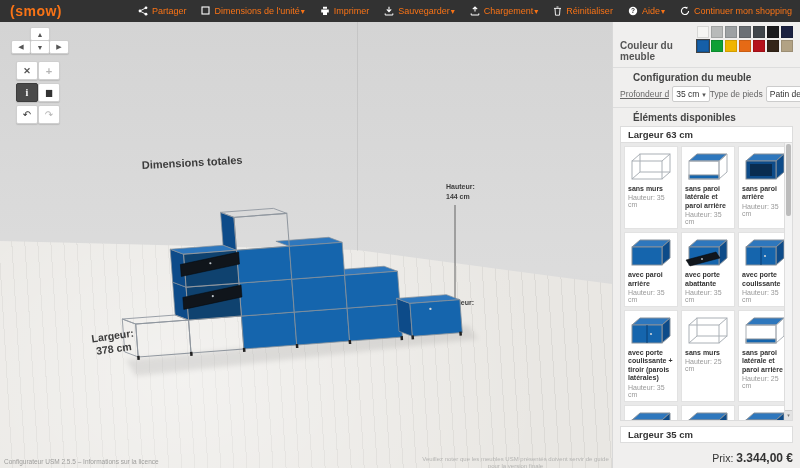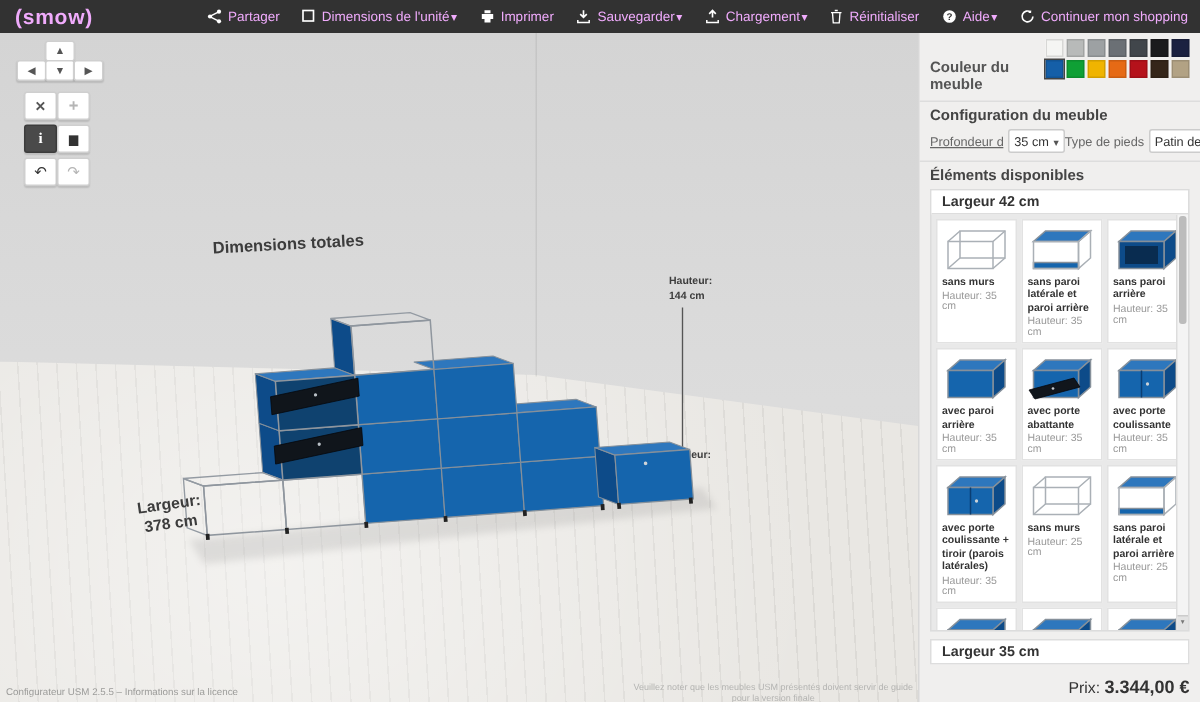--- a/index.html
+++ b/index.html
@@ -1,21 +1,21 @@
 <!DOCTYPE html>
 <html><head>
 <meta charset="utf-8">
 <style>
   html,body{margin:0;padding:0;width:800px;height:468px;overflow:hidden;
     font-family:"Liberation Sans",sans-serif;background:#d9d9d9;}
   #stage{position:relative;width:800px;height:468px;}
 
   
   .topbar{position:absolute;left:0;top:0;width:800px;height:22px;background:#323232;
-    display:flex;align-items:center;color:#f0abfc;z-index:50;}
+    display:flex;align-items:center;color:#f97316;z-index:50;}
   .logo{font-weight:bold;font-size:14px;letter-spacing:.5px;padding:0 10px;white-space:nowrap;}
   .tb-menu{margin-left:auto;display:flex;align-items:center;gap:15px;padding-right:8px;}
   .tb-item{display:flex;align-items:flex-start;gap:4px;font-size:9px;white-space:nowrap;cursor:pointer;}
   .tb-item svg{display:block;}
   .caret::after{content:"▾";font-size:8px;margin-left:1px;}
 
   
   .canvas{position:absolute;left:0;top:22px;width:612px;height:446px;overflow:hidden;
     background:linear-gradient(180deg,#d4d4d4 0%,#dcdcdc 55%,#d8d8d8 100%);}
   .wall-corner{position:absolute;left:357px;top:0;width:1px;height:229px;background:rgba(0,0,0,.07);}
@@ -39,21 +39,21 @@
 
   
   .sidebar{position:absolute;left:612px;top:22px;width:188px;height:446px;background:#f0efee;
     border-left:1px solid #d8d8d8;box-sizing:border-box;padding:4px 7px 0 7px;color:#333;}
   .sec-row{display:flex;justify-content:space-between;align-items:flex-start;}
   .sec-label{font-size:10px;color:#555;font-weight:bold;padding-top:2px;margin-top:12px;}
   .swatches{display:grid;grid-template-columns:repeat(7,12px);gap:2px;}
   .swatch{width:12px;height:12px;cursor:pointer;box-shadow:inset 0 0 0 1px rgba(0,0,0,.12);}
   .swatch.sel{outline:1px solid #444;outline-offset:0px;}
   .divider{height:1px;background:#ddd;margin:5px -7px 4px;}
-  .sec-title{font-size:10px;font-weight:bold;color:#444;margin:2px 0 3px;}
+  .sec-title{font-size:10px;font-weight:bold;color:#444;margin:2px 13px 3px;}
   .cfg-row{display:flex;align-items:center;gap:3px;}
   .cfg-label{font-size:8.5px;color:#666;white-space:nowrap;overflow:hidden;}
   .cfg-label.trunc{max-width:50px;text-decoration:underline;}
   .select{background:#fff;border:1px solid #ccc;border-radius:2px;font-size:8.5px;color:#333;
     padding:2px 3px;display:flex;align-items:center;gap:3px;cursor:pointer;white-space:nowrap;}
   .sel-caret::after{content:"▾";font-size:7px;color:#555;}
 
   .elements-panel{background:#e9e9e9;border:1px solid #dcdcdc;}
   .group-header{background:#fff;border:1px solid #ddd;font-size:9.5px;font-weight:bold;color:#333;
     padding:2px 7px;cursor:pointer;}
@@ -292,21 +292,21 @@
 
         </div>
       </div>
     </div>
 
     <div class="divider"></div>
 
     <div class="sec-title">Éléments disponibles</div>
 
     <div class="elements-panel">
-      <div class="group-header">Largeur 42 cm</div>
+      <div class="group-header">Largeur 63 cm</div>
       <div class="cards-viewport">
         <div class="cards" id="cards">
             <div class="card">
               <svg class="thumb" width="46" height="35" viewBox="0 0 46 35">
                 <rect x="4" y="12" width="30" height="18" fill="none" stroke="#aab0b6"></rect>
                 <rect x="12" y="5" width="30" height="18" fill="none" stroke="#aab0b6"></rect>
                 <path d="M4 12 12 5M34 12 42 5M4 30 12 23M34 30 42 23" stroke="#aab0b6" fill="none"></path>
               </svg>
               <div class="c-label">sans murs</div>
               <div class="c-haut">Hauteur: 35 cm</div>

